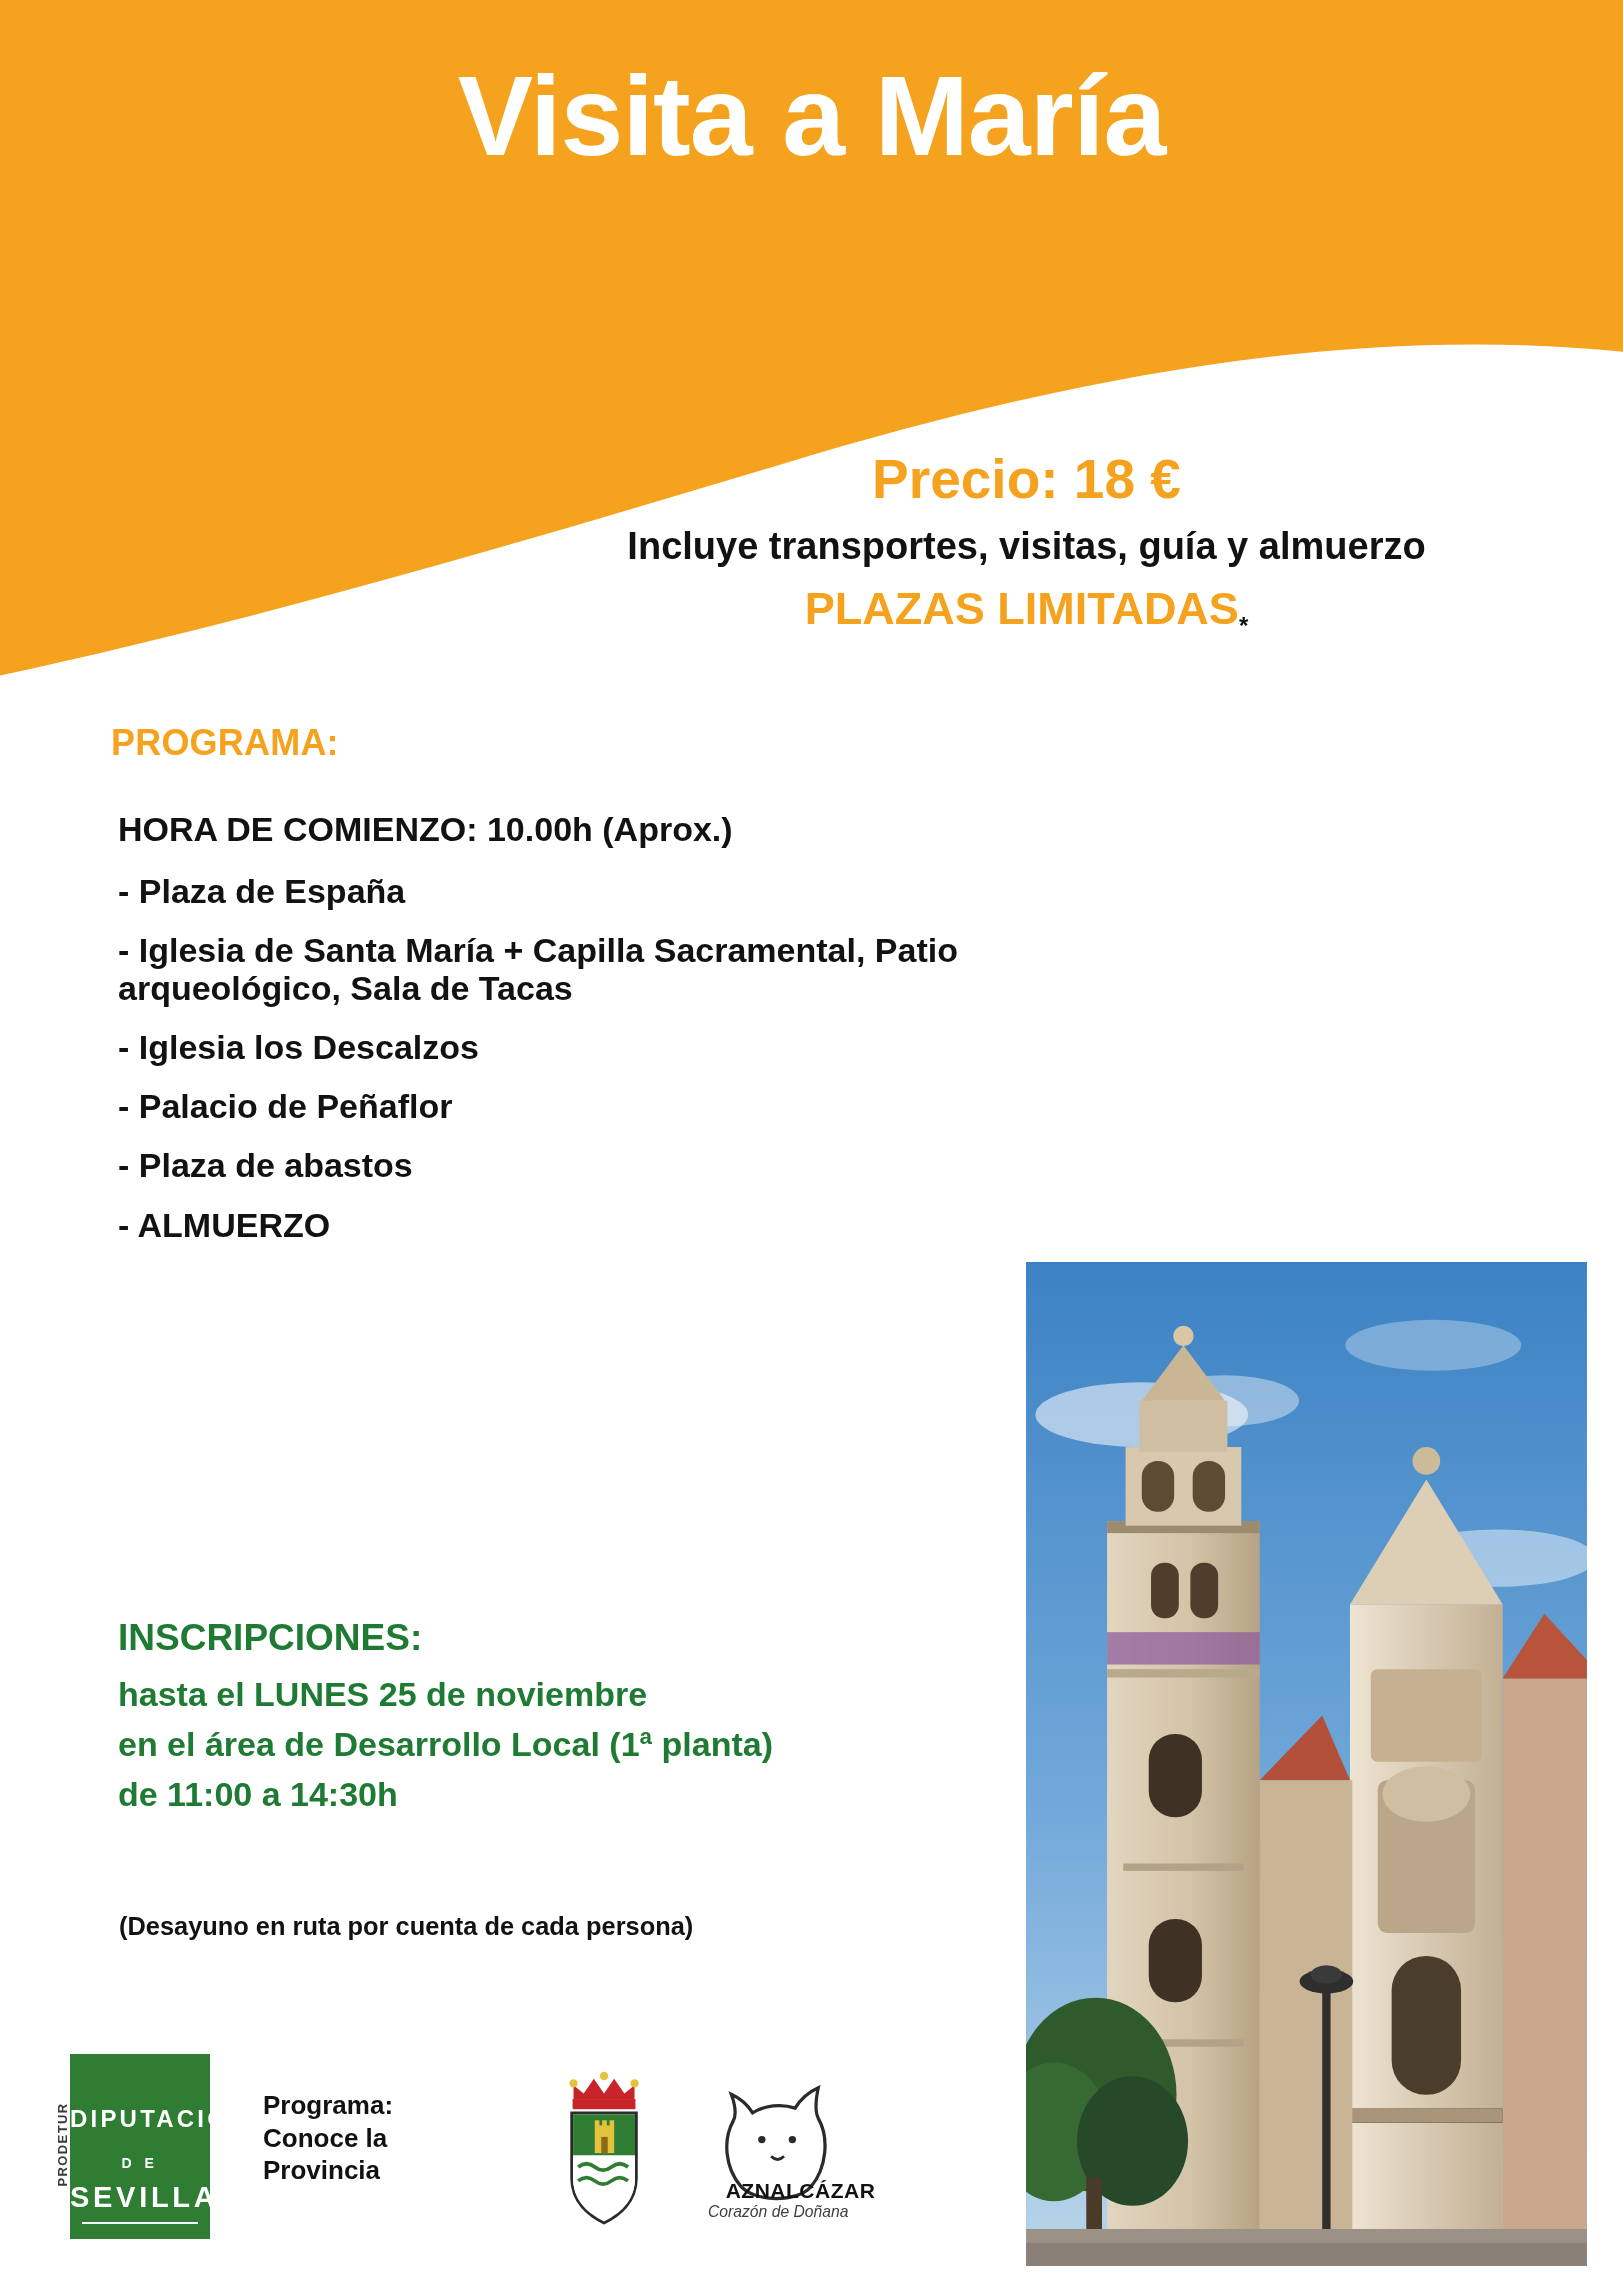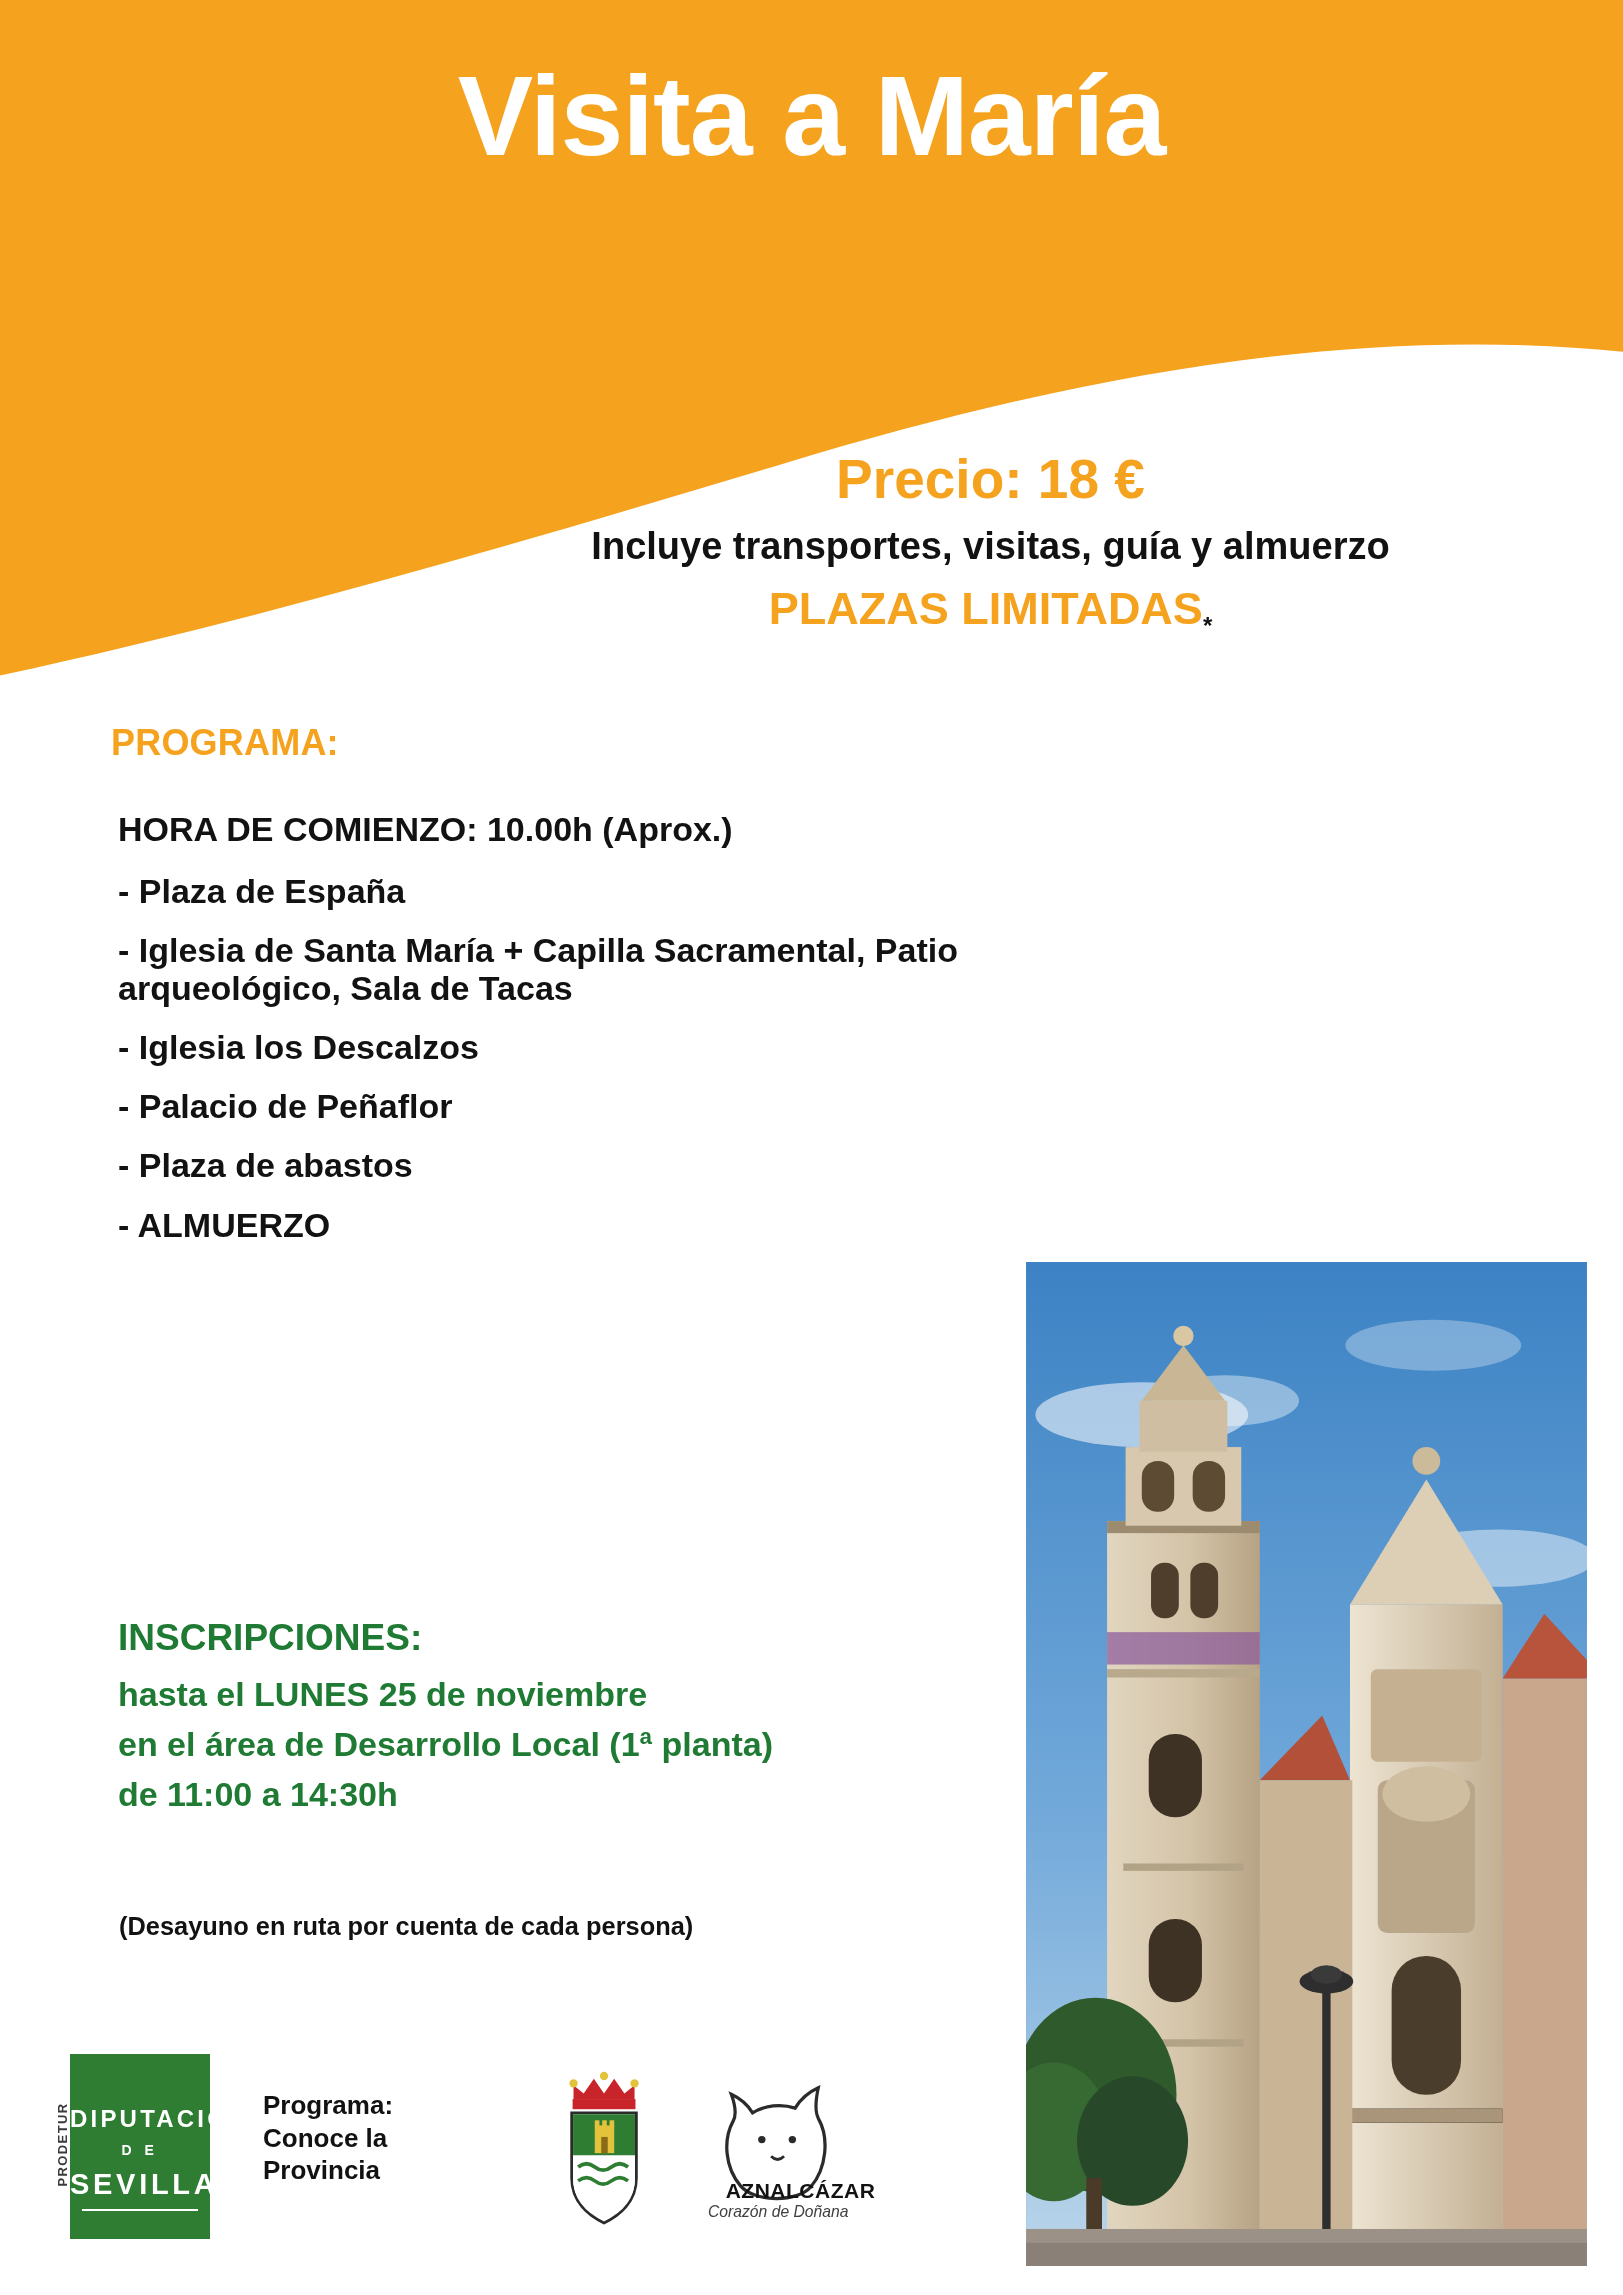--- a/index.html
+++ b/index.html
@@ -52,21 +52,21 @@
     color: #121212;
     letter-spacing: -0.5px;
     line-height: 1.0;
     margin-top: 24px;
   }
 
   
   .price-block {
     position: absolute;
     top: 451px;
-    left: 396px;
+    left: 432px;
     width: 1189px;
     text-align: center;
     z-index: 6;
   }
   .price-line {
     font-size: 55px;
     font-weight: bold;
     color: #F5A21E;
     line-height: 1.05;
   }
@@ -205,21 +205,21 @@
   .dip-logo .l1 {
     font-size: 24px;
     font-weight: bold;
     letter-spacing: 3.2px;
     margin-top: 51px;
   }
   .dip-logo .l2 {
     font-size: 14px;
     font-weight: bold;
     letter-spacing: 4.6px;
-    margin-top: 9px;
+    margin-top: 22px;
   }
   .dip-logo .l3 {
     font-size: 29px;
     font-weight: bold;
     letter-spacing: 3.7px;
     margin-top: 10.2px;
   }
   .dip-logo .rule {
     width: 116px;
     height: 1.9px;

